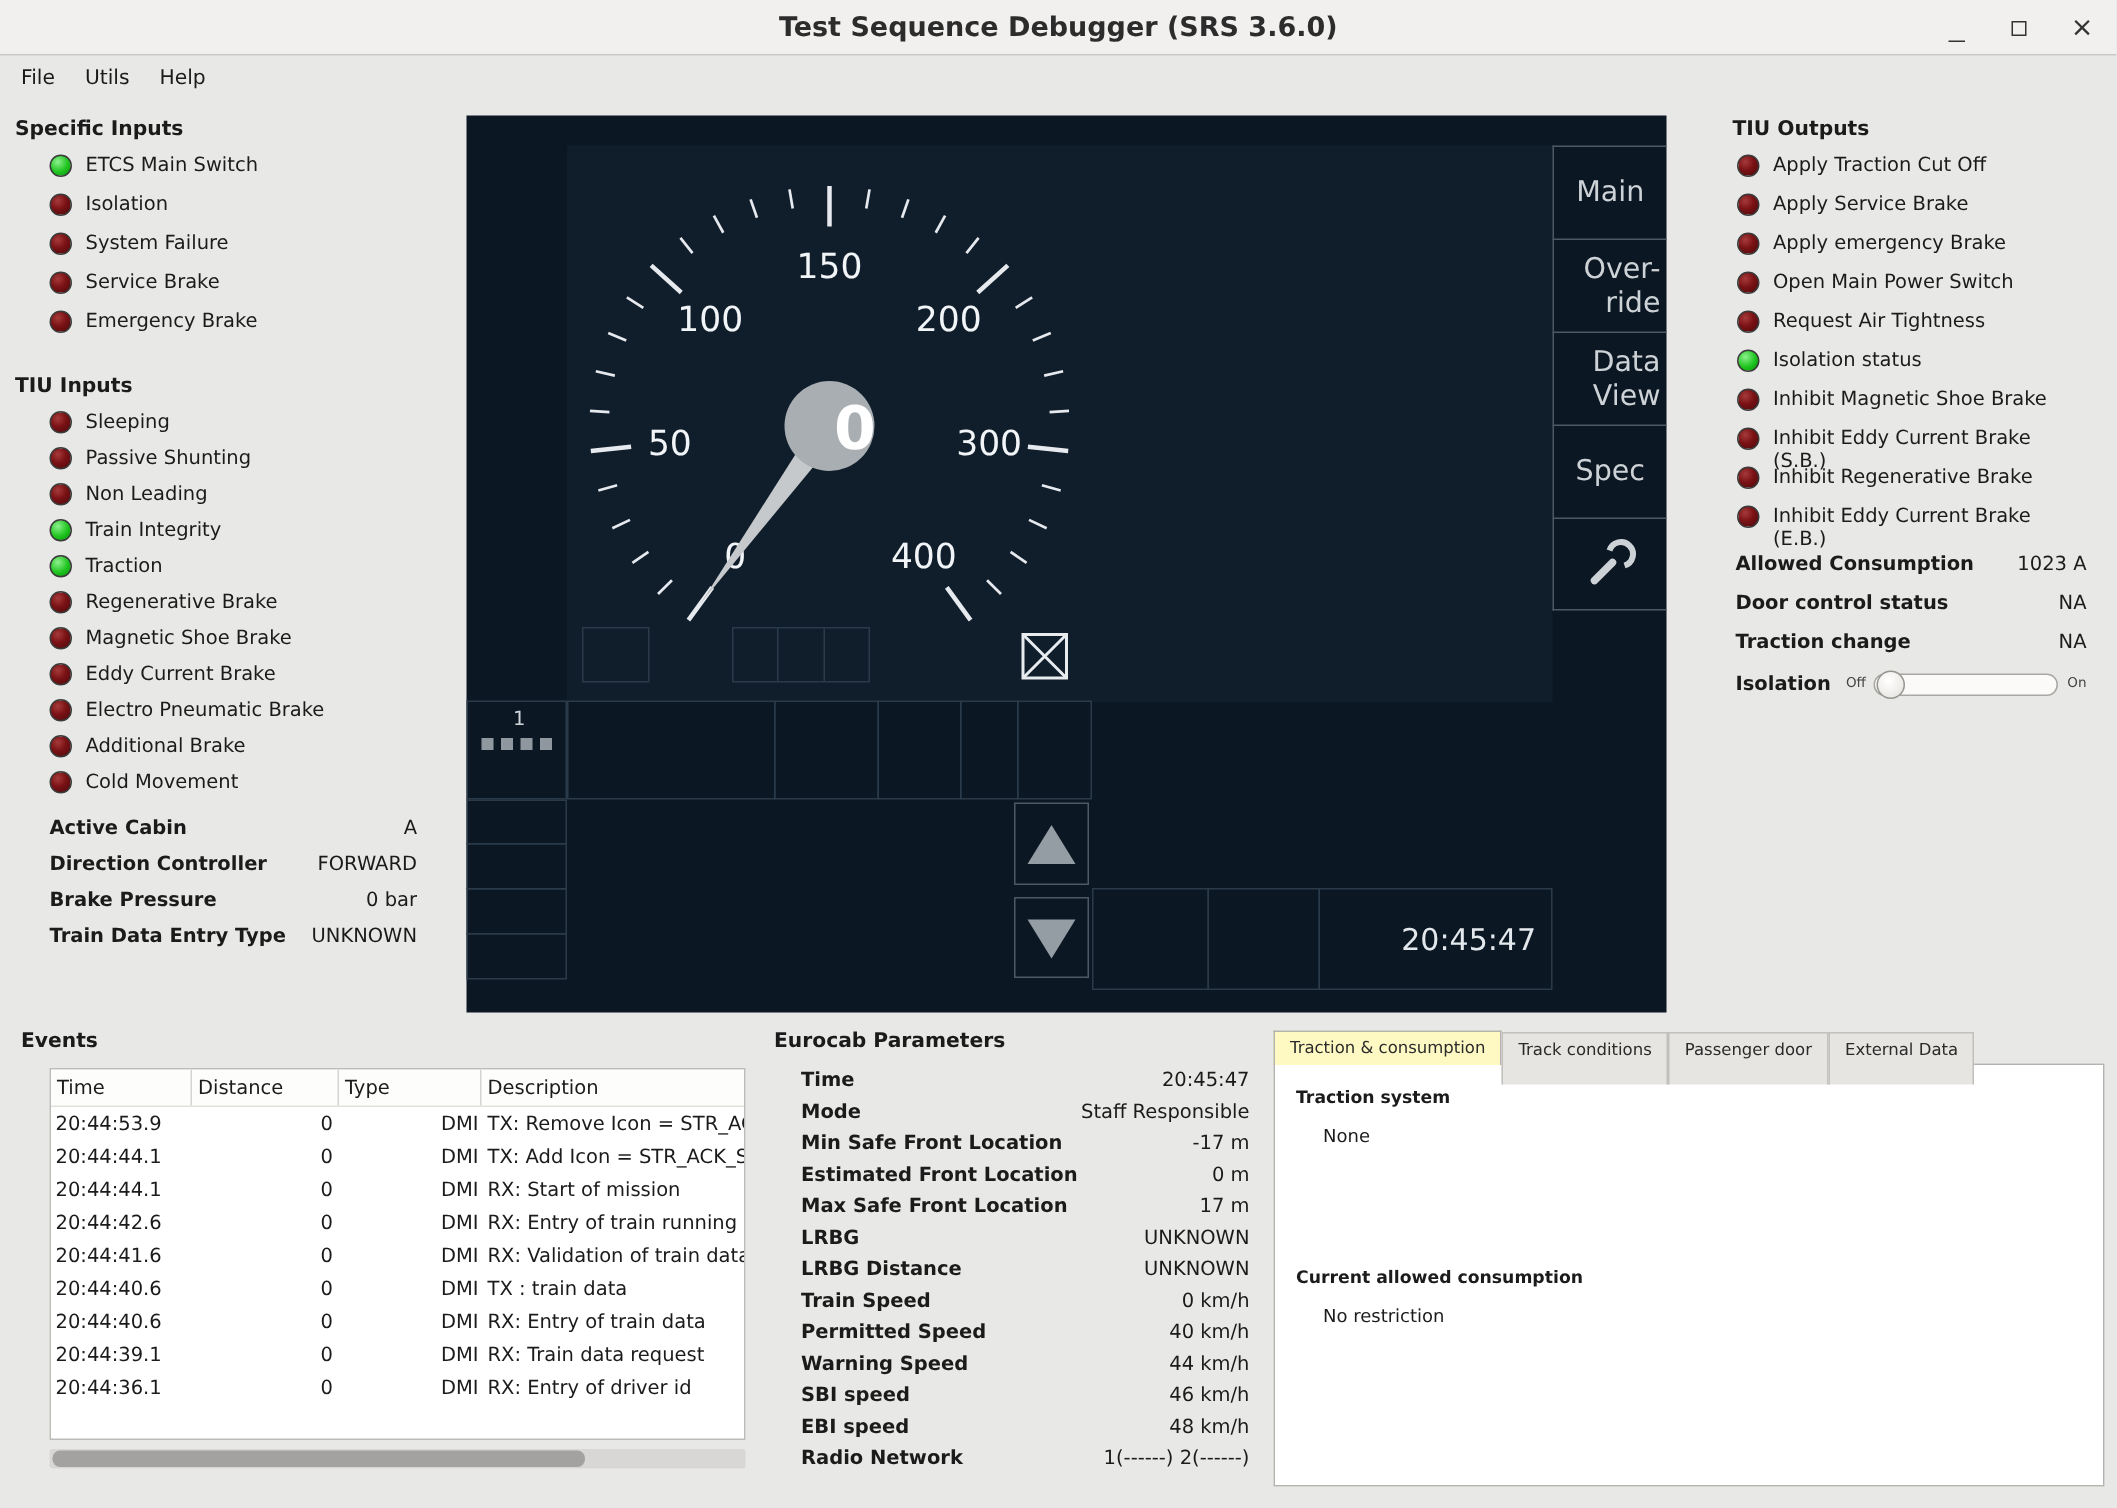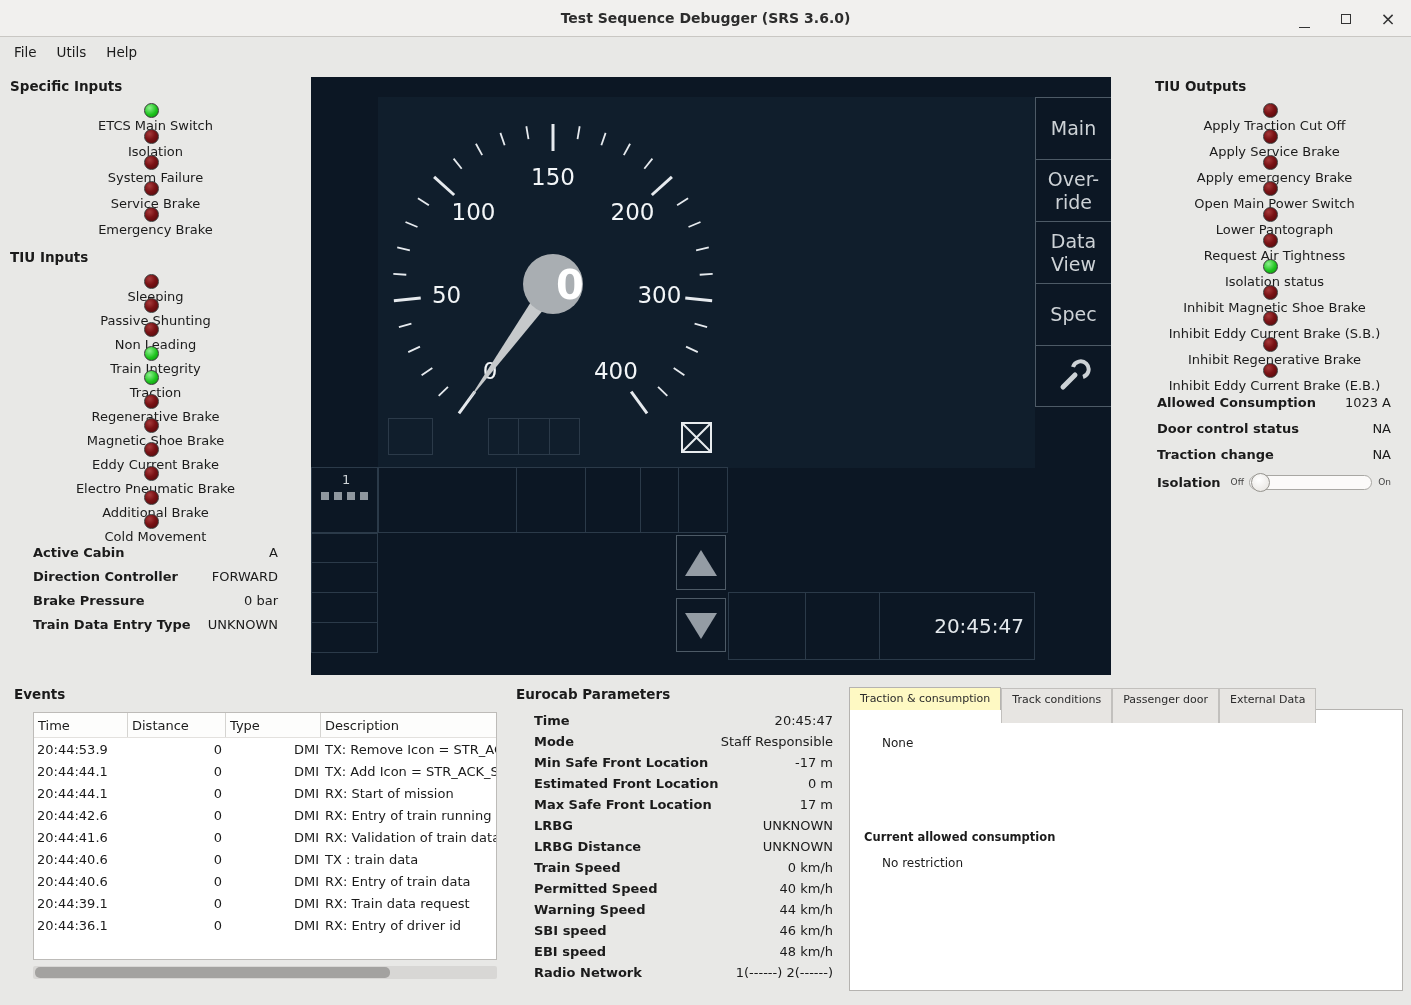--- a/index.html
+++ b/index.html
@@ -12,41 +12,41 @@
     background: #e8e8e6;
     overflow: hidden;
   }
 
   
   .titlebar {
     position: absolute; left: 0; top: 0; width: 1411px; height: 37px;
     background: #f1f0ee; border-bottom: 1px solid #c9c7c3;
     display: flex; align-items: center; justify-content: center;
   }
-  .titlebar .title { font-weight: bold; font-size: 14px; color: #2c2c2c; }
+  .titlebar .title { font-weight: bold; font-size: 18px; color: #2c2c2c; }
   .win-controls { position: absolute; right: 14px; top: 0; height: 37px; display: flex; align-items: center; gap: 24px; }
   .wbtn { width: 18px; height: 18px; display: flex; align-items: flex-end; justify-content: center; cursor: default; color:#333; }
   .wbtn.min span { display: block; width: 11px; height: 7px; border-bottom: 1.6px solid #333; }
   .wbtn.max { align-items: center; }
   .wbtn.max span { display: block; width: 10px; height: 10px; border: 1.6px solid #333; }
   .wbtn.close { align-items: center; font-size: 18px; line-height: 1; }
 
   
   .menubar {
     position: absolute; left: 0; top: 38px; width: 1411px; height: 28px;
     display: flex; align-items: center; padding-left: 4px; font-size: 13.5px;
   }
   .menu-item { padding: 4px 10px; text-align: center; }
 
   
   .left-panel  { position: absolute; left: 10px; top: 78px; width: 268px; }
   .right-panel { position: absolute; left: 1155px; top: 78px; width: 236px; }
   .group-title { font-weight: bold; font-size: 13.5px; height: 17px; margin-bottom: 8px; }
   .group + .group { margin-top: 16px; }
-  .led-row { display: flex; align-items: center; height: 26px; padding-left: 23px; flex-direction: column; }
+  .led-row { display: flex; height: 26px; padding-left: 23px; }
   .right-panel .led-row { padding-left: 3px; }
   .led-row.tight { height: 24px; }
   .led { width: 15px; height: 15px; border-radius: 50%; margin-right: 9px; border: 1px solid #3a3a3a; flex: none; }
   .led.red   { background: radial-gradient(circle at 35% 30%, #a63a3a 0%, #7a1215 45%, #4e080a 100%); }
   .led.green { background: radial-gradient(circle at 35% 30%, #8df08d 0%, #1ec41e 55%, #0b8d0b 100%); }
 
   .lfields { margin-top: 2px; }
   .lfield { display: flex; align-items: center; height: 24px; padding-left: 23px; }
   .lfield .lbl { font-weight: bold; flex: 1; }
   .lfield .val { text-align: right; }
@@ -62,21 +62,21 @@
   .iso-knob { position: absolute; left: 1px; top: -3px; width: 19px; height: 19px; border-radius: 50%;
               background: radial-gradient(circle at 40% 35%, #ffffff, #eceae7 70%, #d8d6d2); border: 1px solid #96948f; }
 
   
   .dmi { position: absolute; left: 311px; top: 77px; width: 800px; height: 598px; background: #0c1724; color: #cdd2d6; }
   .gauge-area { position: absolute; left: 67px; top: 20px; width: 657px; height: 371px; background: #101e2c; }
   .gauge-svg { position: absolute; left: 62px; top: 27px; }
 
   .dmi-btn-col { position: absolute; left: 724px; top: 20px; width: 76px; }
   .dmi-btn { height: 62px; border-top: 1px solid #4d5a66; border-left: 1px solid #4d5a66;
-             display: flex; align-items: center; justify-content: center; text-align: center;
+             display: flex; align-items: center; justify-content: center; text-align: right;
              font-size: 19px; line-height: 1.2; padding: 0 4px; color: #cdd2d6; }
   .dmi-btn:last-child { border-bottom: 1px solid #4d5a66; }
 
   .dcell { position: absolute; border: 1px solid #2b3a49; }
   .dcell.strong { border-color: #4d5a66; }
   .tri-up { width: 0; height: 0; border-left: 16px solid transparent; border-right: 16px solid transparent; border-bottom: 26px solid #949ca4; margin: 14px auto 0; }
   .tri-down { width: 0; height: 0; border-left: 16px solid transparent; border-right: 16px solid transparent; border-top: 26px solid #949ca4; margin: 14px auto 0; }
 
   .ubox3 { display: flex; }
   .ubox3 div { flex: 1; border-right: 1px solid #2b3a49; }
@@ -393,24 +393,20 @@
         <div class="led-row">
           <span class="led red"></span>
           <span>Apply emergency Brake</span>
         </div>
 
         <div class="led-row">
           <span class="led red"></span>
           <span>Open Main Power Switch</span>
         </div>
 
-        <div class="led-row">
-          <span class="led red"></span>
-          <span>Lower Pantograph</span>
-        </div>
 
         <div class="led-row">
           <span class="led red"></span>
           <span>Request Air Tightness</span>
         </div>
 
         <div class="led-row">
           <span class="led green"></span>
           <span>Isolation status</span>
         </div>
@@ -622,20 +618,21 @@
       <div class="tab inactive">Track conditions</div>
 
       <div class="tab inactive">Passenger door</div>
 
       <div class="tab inactive">External Data</div>
     </div>
   <div class="tabbody">
     <div>
 
         <div class="tab-section">
+          <div class="sec-h">Traction system</div>
           <div class="sec-v">None</div>
         </div>
 
         <div class="tab-section">
           <div class="sec-h">Current allowed consumption</div>
           <div class="sec-v">No restriction</div>
         </div>
       </div>
   </div>
 </div>

